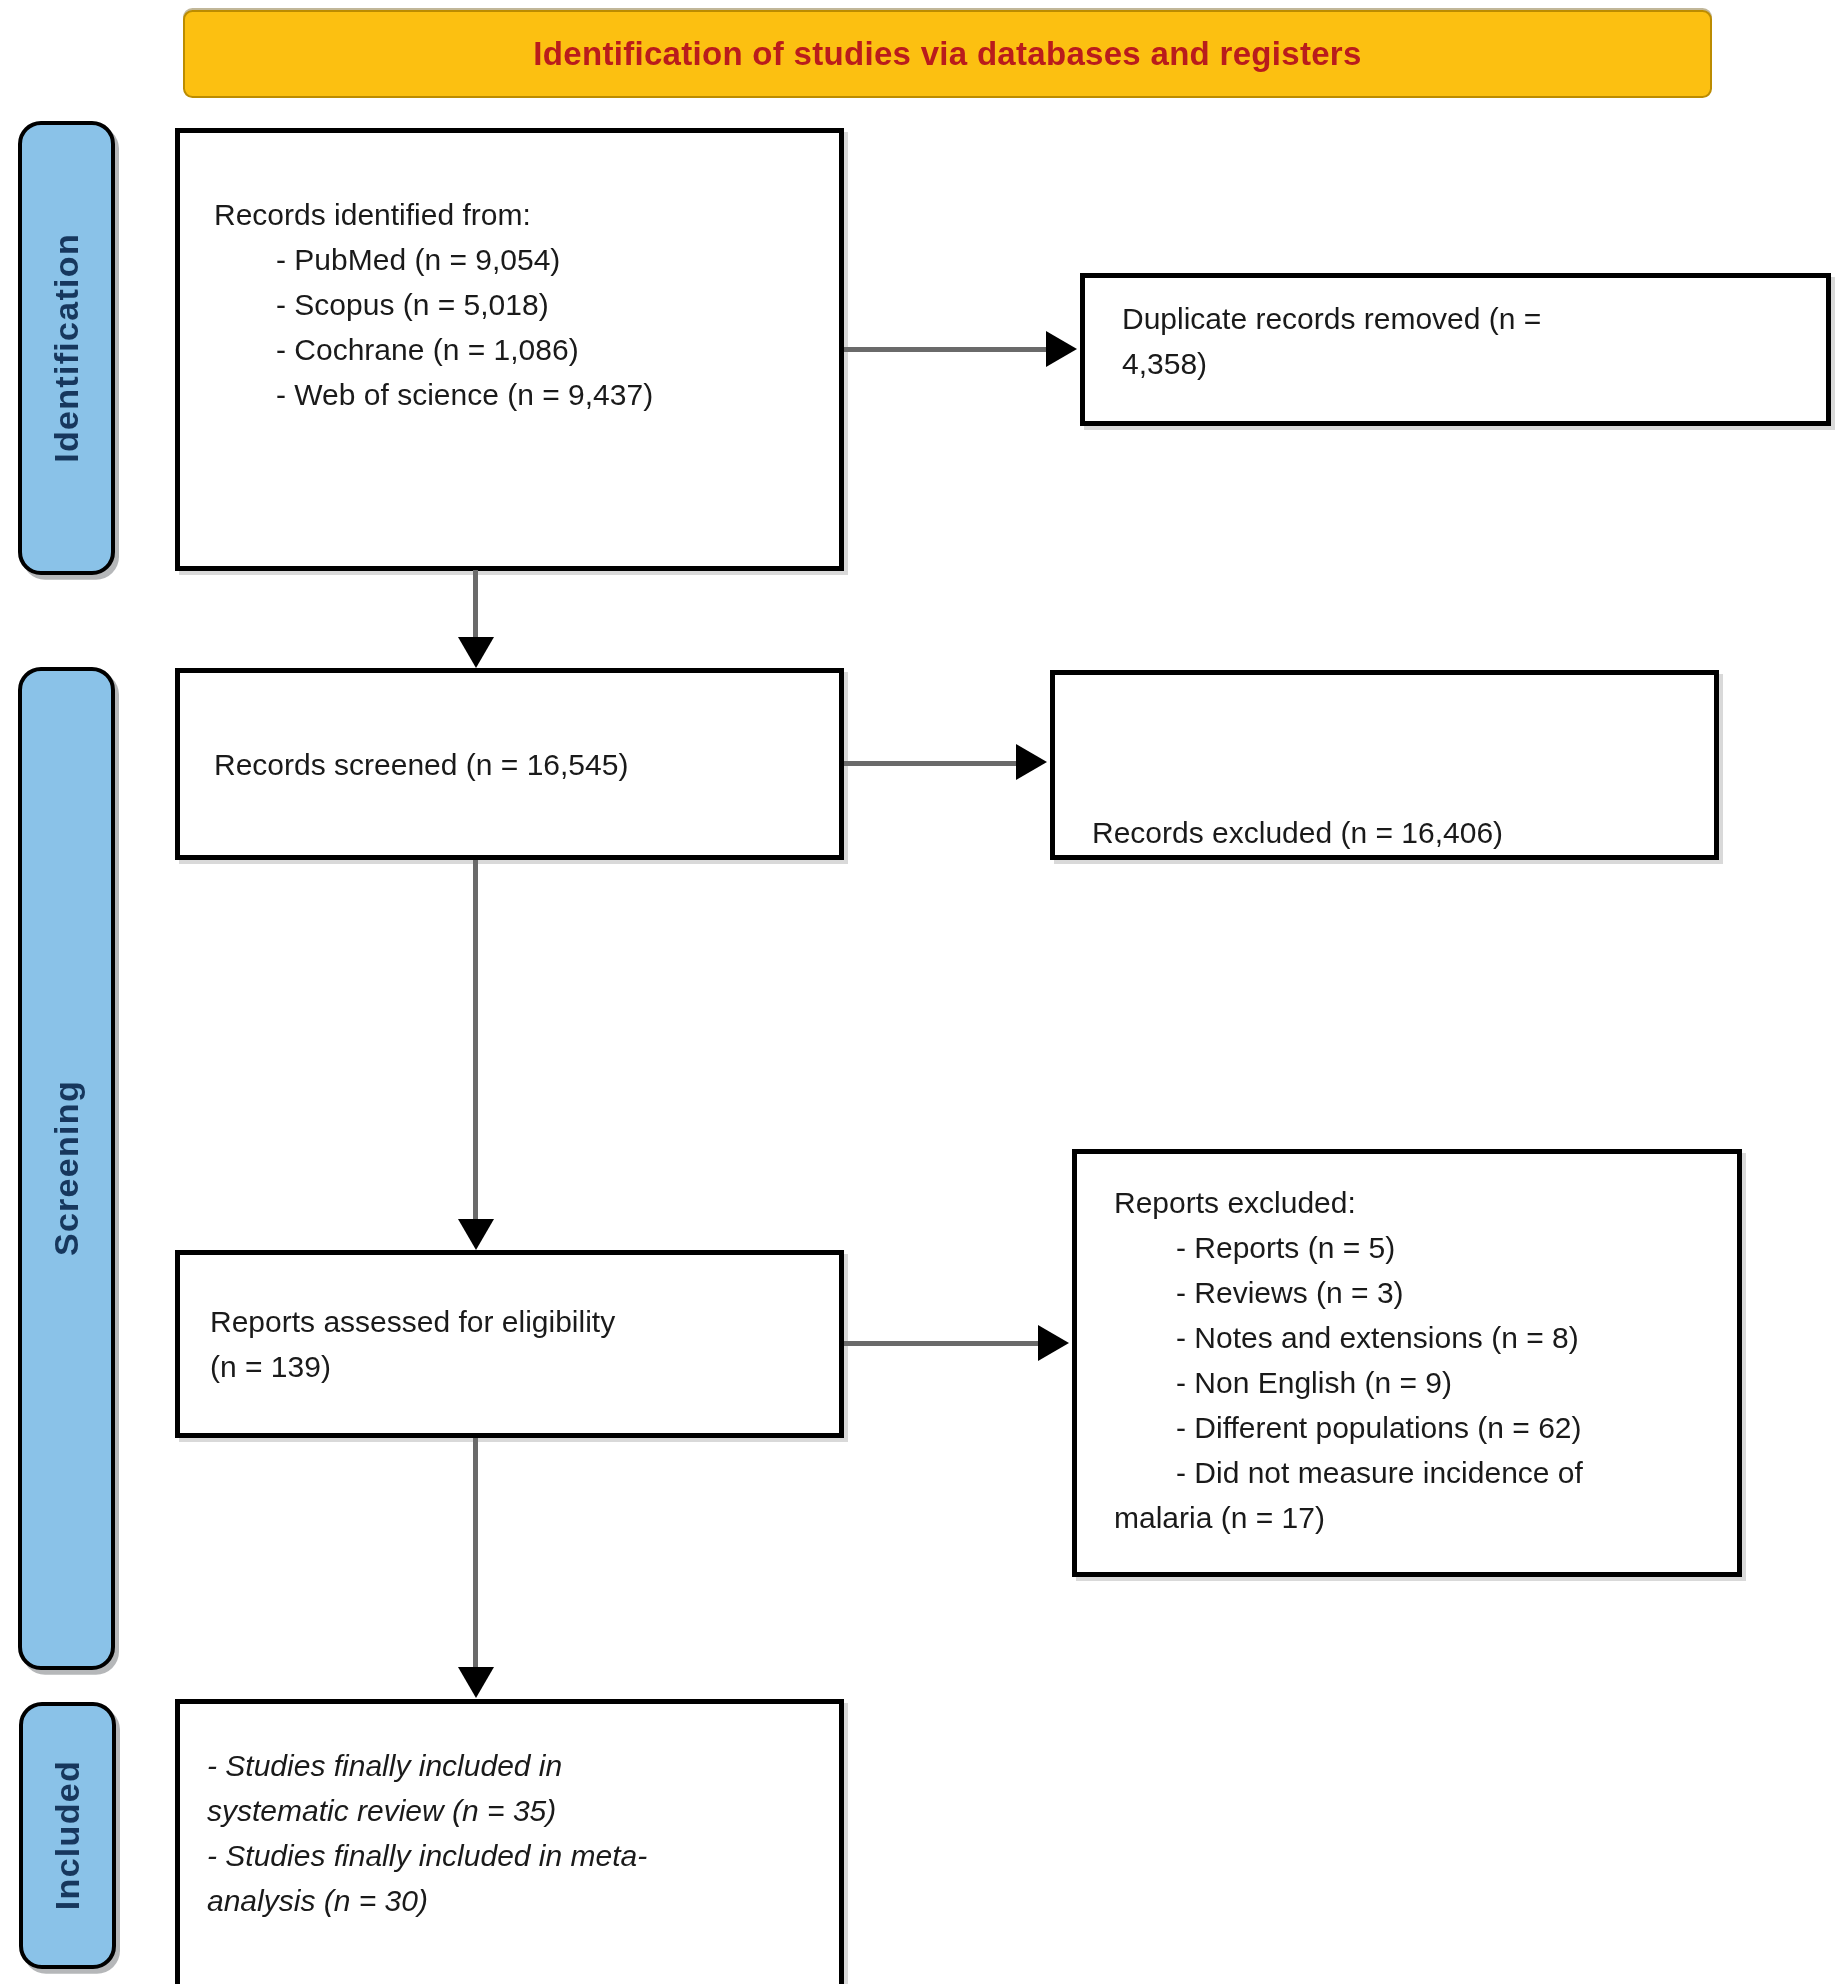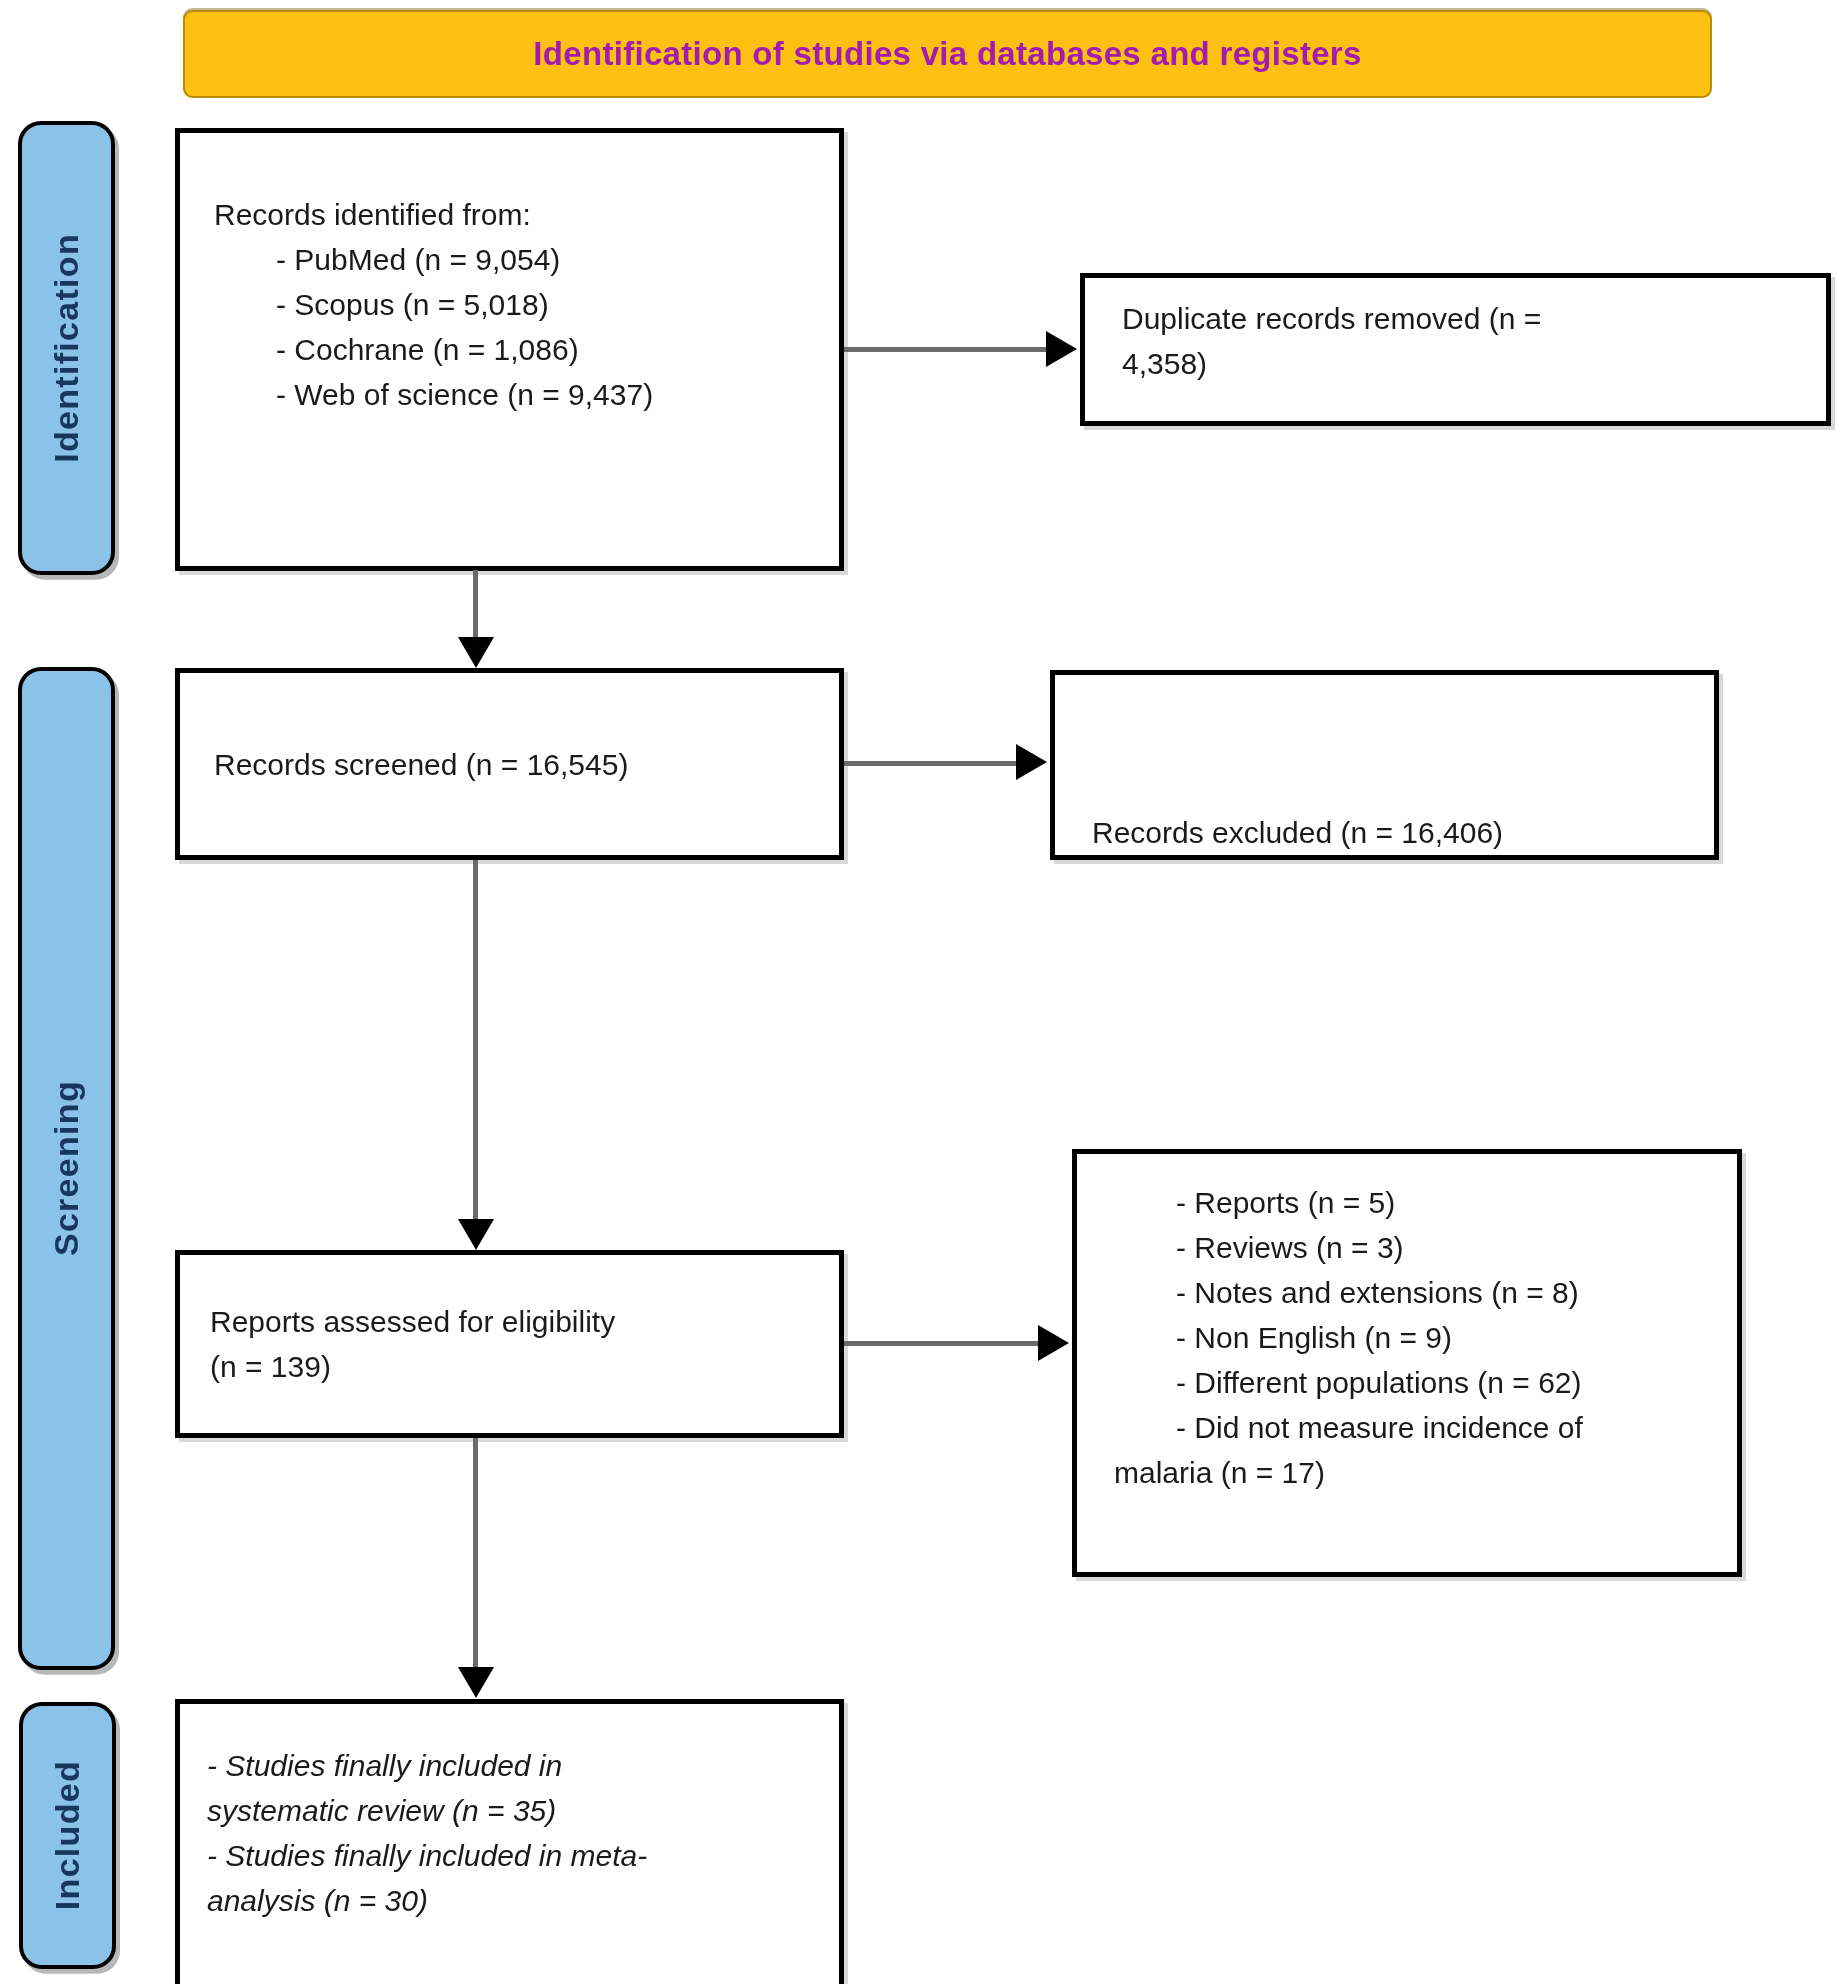--- a/index.html
+++ b/index.html
@@ -13,21 +13,21 @@
   body{width:1849px;height:1985px;font-family:"Liberation Sans",sans-serif;color:var(--text,#1a1a1a);}
   .canvas{position:relative;width:1849px;height:1985px;overflow:hidden;}
 
   
   .banner{
     position:absolute;left:183px;top:10px;width:1529px;height:88px;
     background:var(--header-bg);border:2.7px solid var(--header-border);border-radius:9.4px;
     display:flex;align-items:center;justify-content:center;box-sizing:border-box;
     box-shadow:0 -2px 0 rgba(100,75,0,.4);
   }
-  .banner .title{font-size:33px;font-weight:700;color:#a21caf;letter-spacing:0.3px;}
+  .banner .title{font-size:33px;font-weight:700;color:#b91c1c;letter-spacing:0.3px;}
 
   
   .stage{
     position:absolute;background:var(--sidebar-bg);border:4px solid #000;border-radius:23px;
     box-sizing:border-box;display:flex;align-items:center;justify-content:center;
     box-shadow:4px 4.7px 0 rgba(90,95,100,.45);
   }
   .stage-text{
     writing-mode:vertical-rl;transform:rotate(180deg);
     font-size:34px;font-weight:700;color:var(--sidebar-text);letter-spacing:1.3px;white-space:nowrap;
@@ -104,20 +104,21 @@
   <div class="box vcenter box-records-excluded">
     <span class="l">Records excluded (n = 16,406)</span>
   </div>
 
   <div class="box vcenter box-reports-assessed">
     <span class="l">Reports assessed for eligibility</span>
     <span class="l">(n = 139)</span>
   </div>
 
   <div class="box box-reports-excluded">
+    <span class="l">Reports excluded:</span>
     <span class="l ind">- Reports (n = 5)</span>
     <span class="l ind">- Reviews (n = 3)</span>
     <span class="l ind">- Notes and extensions (n = 8)</span>
     <span class="l ind">- Non English (n = 9)</span>
     <span class="l ind">- Different populations (n = 62)</span>
     <span class="l ind">- Did not measure incidence of</span>
     <span class="l">malaria (n = 17)</span>
   </div>
 
   <div class="box box-studies-included">

